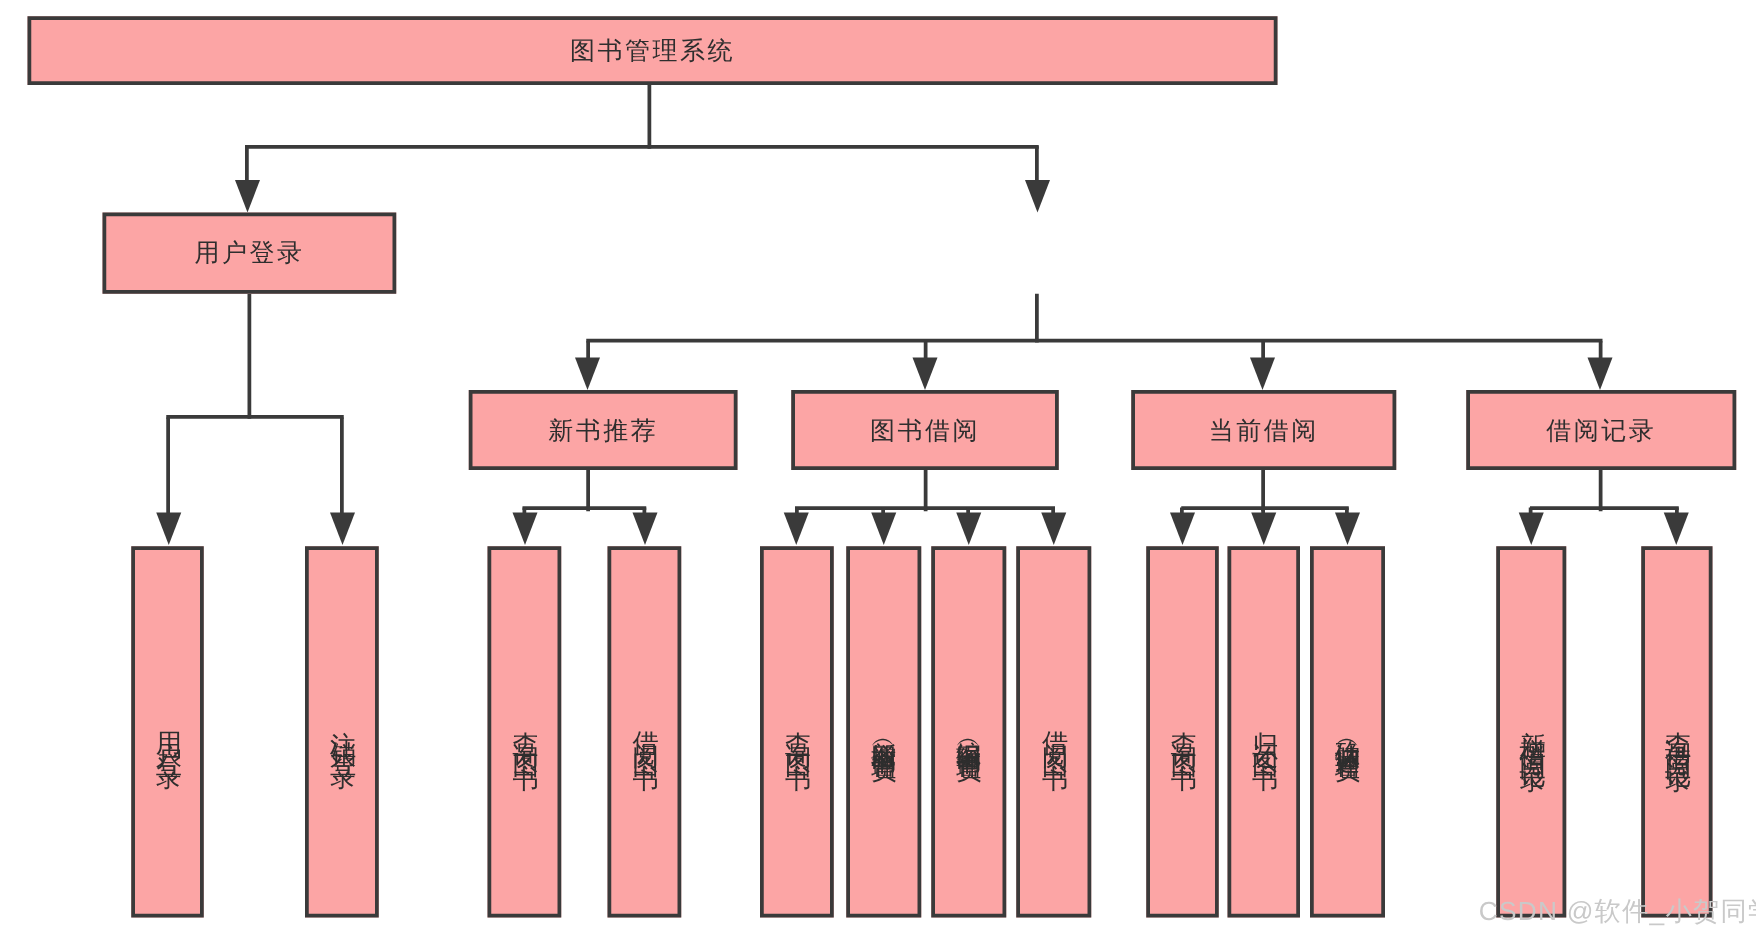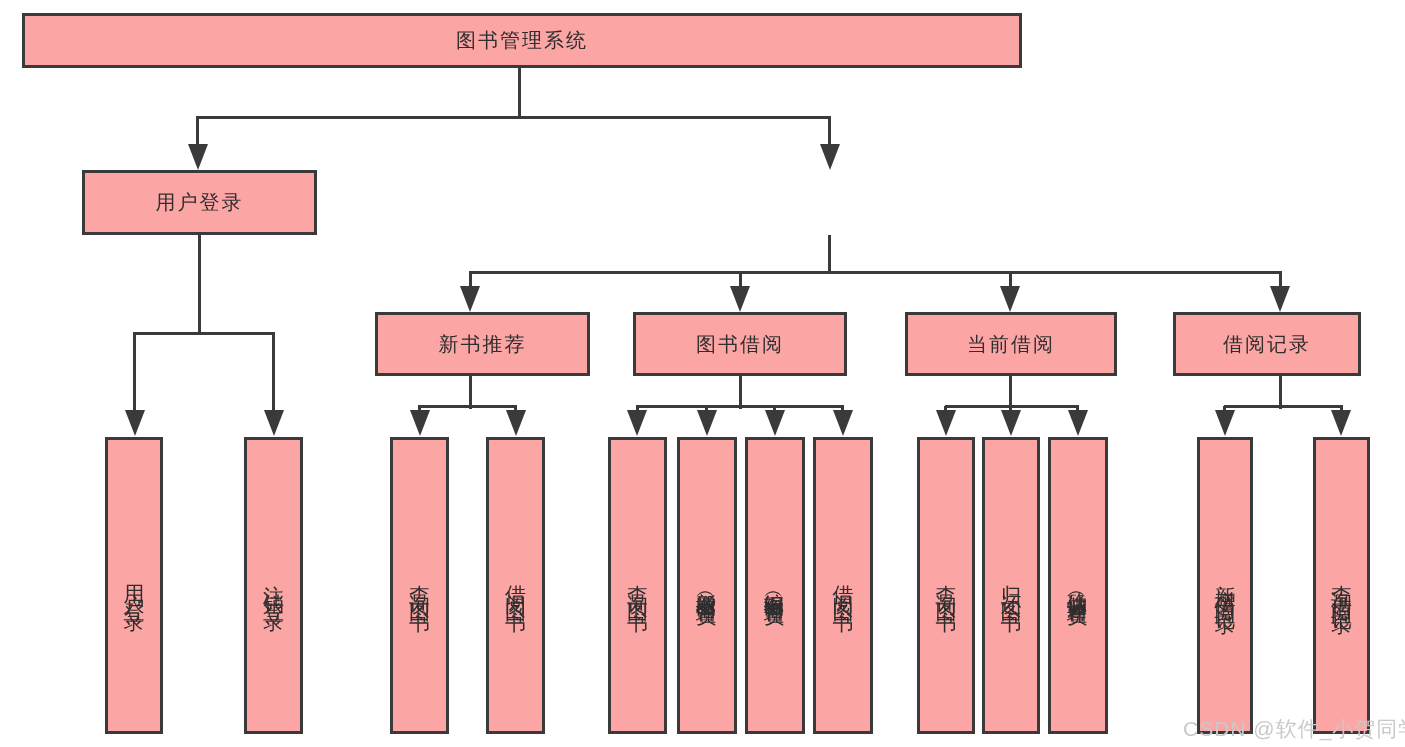--- a/index.html
+++ b/index.html
@@ -70,21 +70,21 @@
   <div class="vline" style="left:1009px; top:273px; height:14px;"></div>
   <div class="vline" style="left:1279px; top:273px; height:14px;"></div>
   <div class="arrow" style="left:460px;  top:286px;"></div>
   <div class="arrow" style="left:730px;  top:286px;"></div>
   <div class="arrow" style="left:1000px; top:286px;"></div>
   <div class="arrow" style="left:1270px; top:286px;"></div>
 
   <div class="box hnode" style="left:363px;  top:312px; width:215px; height:64px;margin-left:12px;">新书推荐</div>
   <div class="box hnode" style="left:633px;  top:312px; width:214px; height:64px;">图书借阅</div>
   <div class="box hnode" style="left:905px;  top:312px; width:212px; height:64px;">当前借阅</div>
-  <div class="box hnode" style="left:1173px; top:312px; width:188px; height:64px;">借阅记录</div>
+  <div class="box hnode" style="left:1173px; top:312px; width:216px; height:64px;">借阅记录</div>
 
   <div class="vline" style="left:469px; top:376px; height:33px;"></div>
   <div class="hline" style="left:418px; top:405px; width:99px;"></div>
   <div class="vline" style="left:418px; top:406px; height:6px;"></div>
   <div class="vline" style="left:514px; top:406px; height:6px;"></div>
   <div class="arrow" style="left:410px; top:410px;"></div>
   <div class="arrow" style="left:506px; top:410px;"></div>
 
   <div class="vline" style="left:739px; top:376px; height:33px;"></div>
   <div class="hline" style="left:636px; top:405px; width:208px;"></div>

